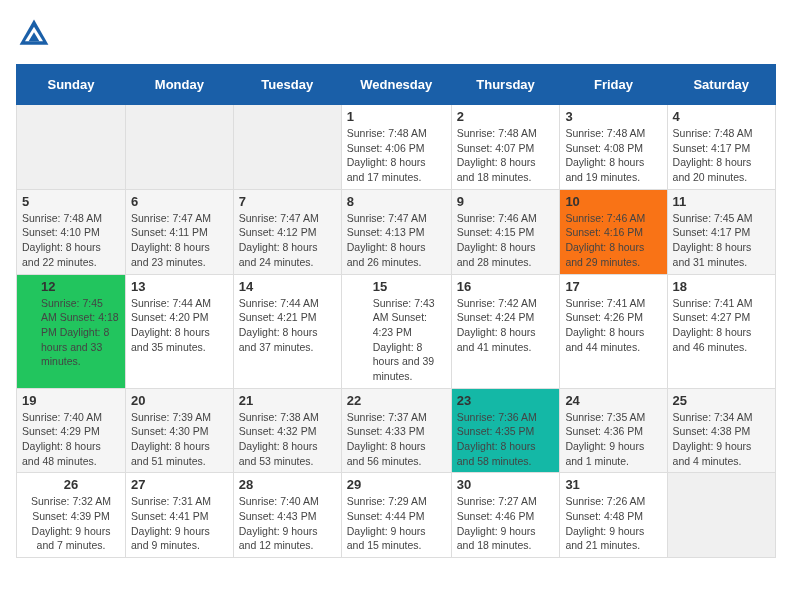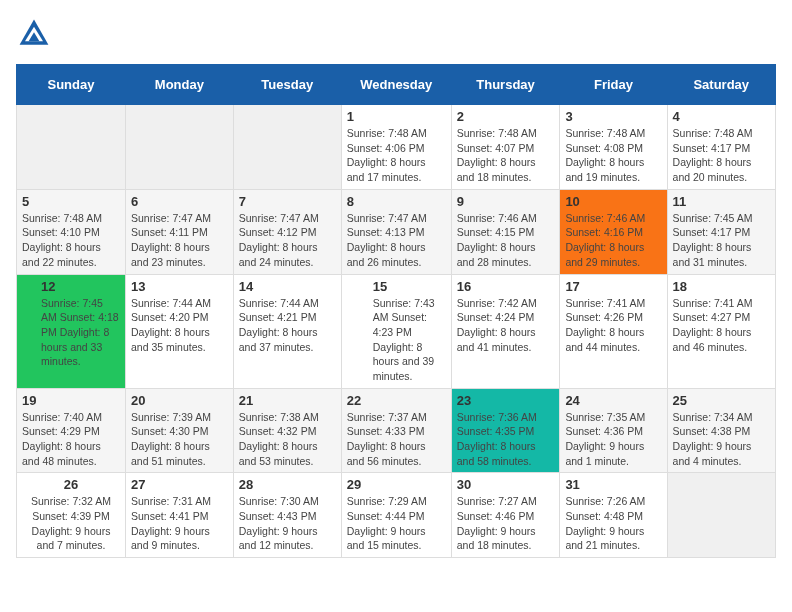--- a/index.html
+++ b/index.html
@@ -325,21 +325,21 @@
         </td>
         <td style="background: rgb(255, 255, 255);">
           <div class="day-number">27</div>
           <div class="day-info">Sunrise: 7:31 AM
 Sunset: 4:41 PM
 Daylight: 9 hours
 and 9 minutes.</div>
         </td>
         <td style="background: rgb(255, 255, 255);">
           <div class="day-number">28</div>
-          <div class="day-info">Sunrise: 7:30 AM
+          <div class="day-info">Sunrise: 7:40 AM
 Sunset: 4:43 PM
 Daylight: 9 hours
 and 12 minutes.</div>
         </td>
         <td style="background: rgb(255, 255, 255);">
           <div class="day-number">29</div>
           <div class="day-info">Sunrise: 7:29 AM
 Sunset: 4:44 PM
 Daylight: 9 hours
 and 15 minutes.</div>

